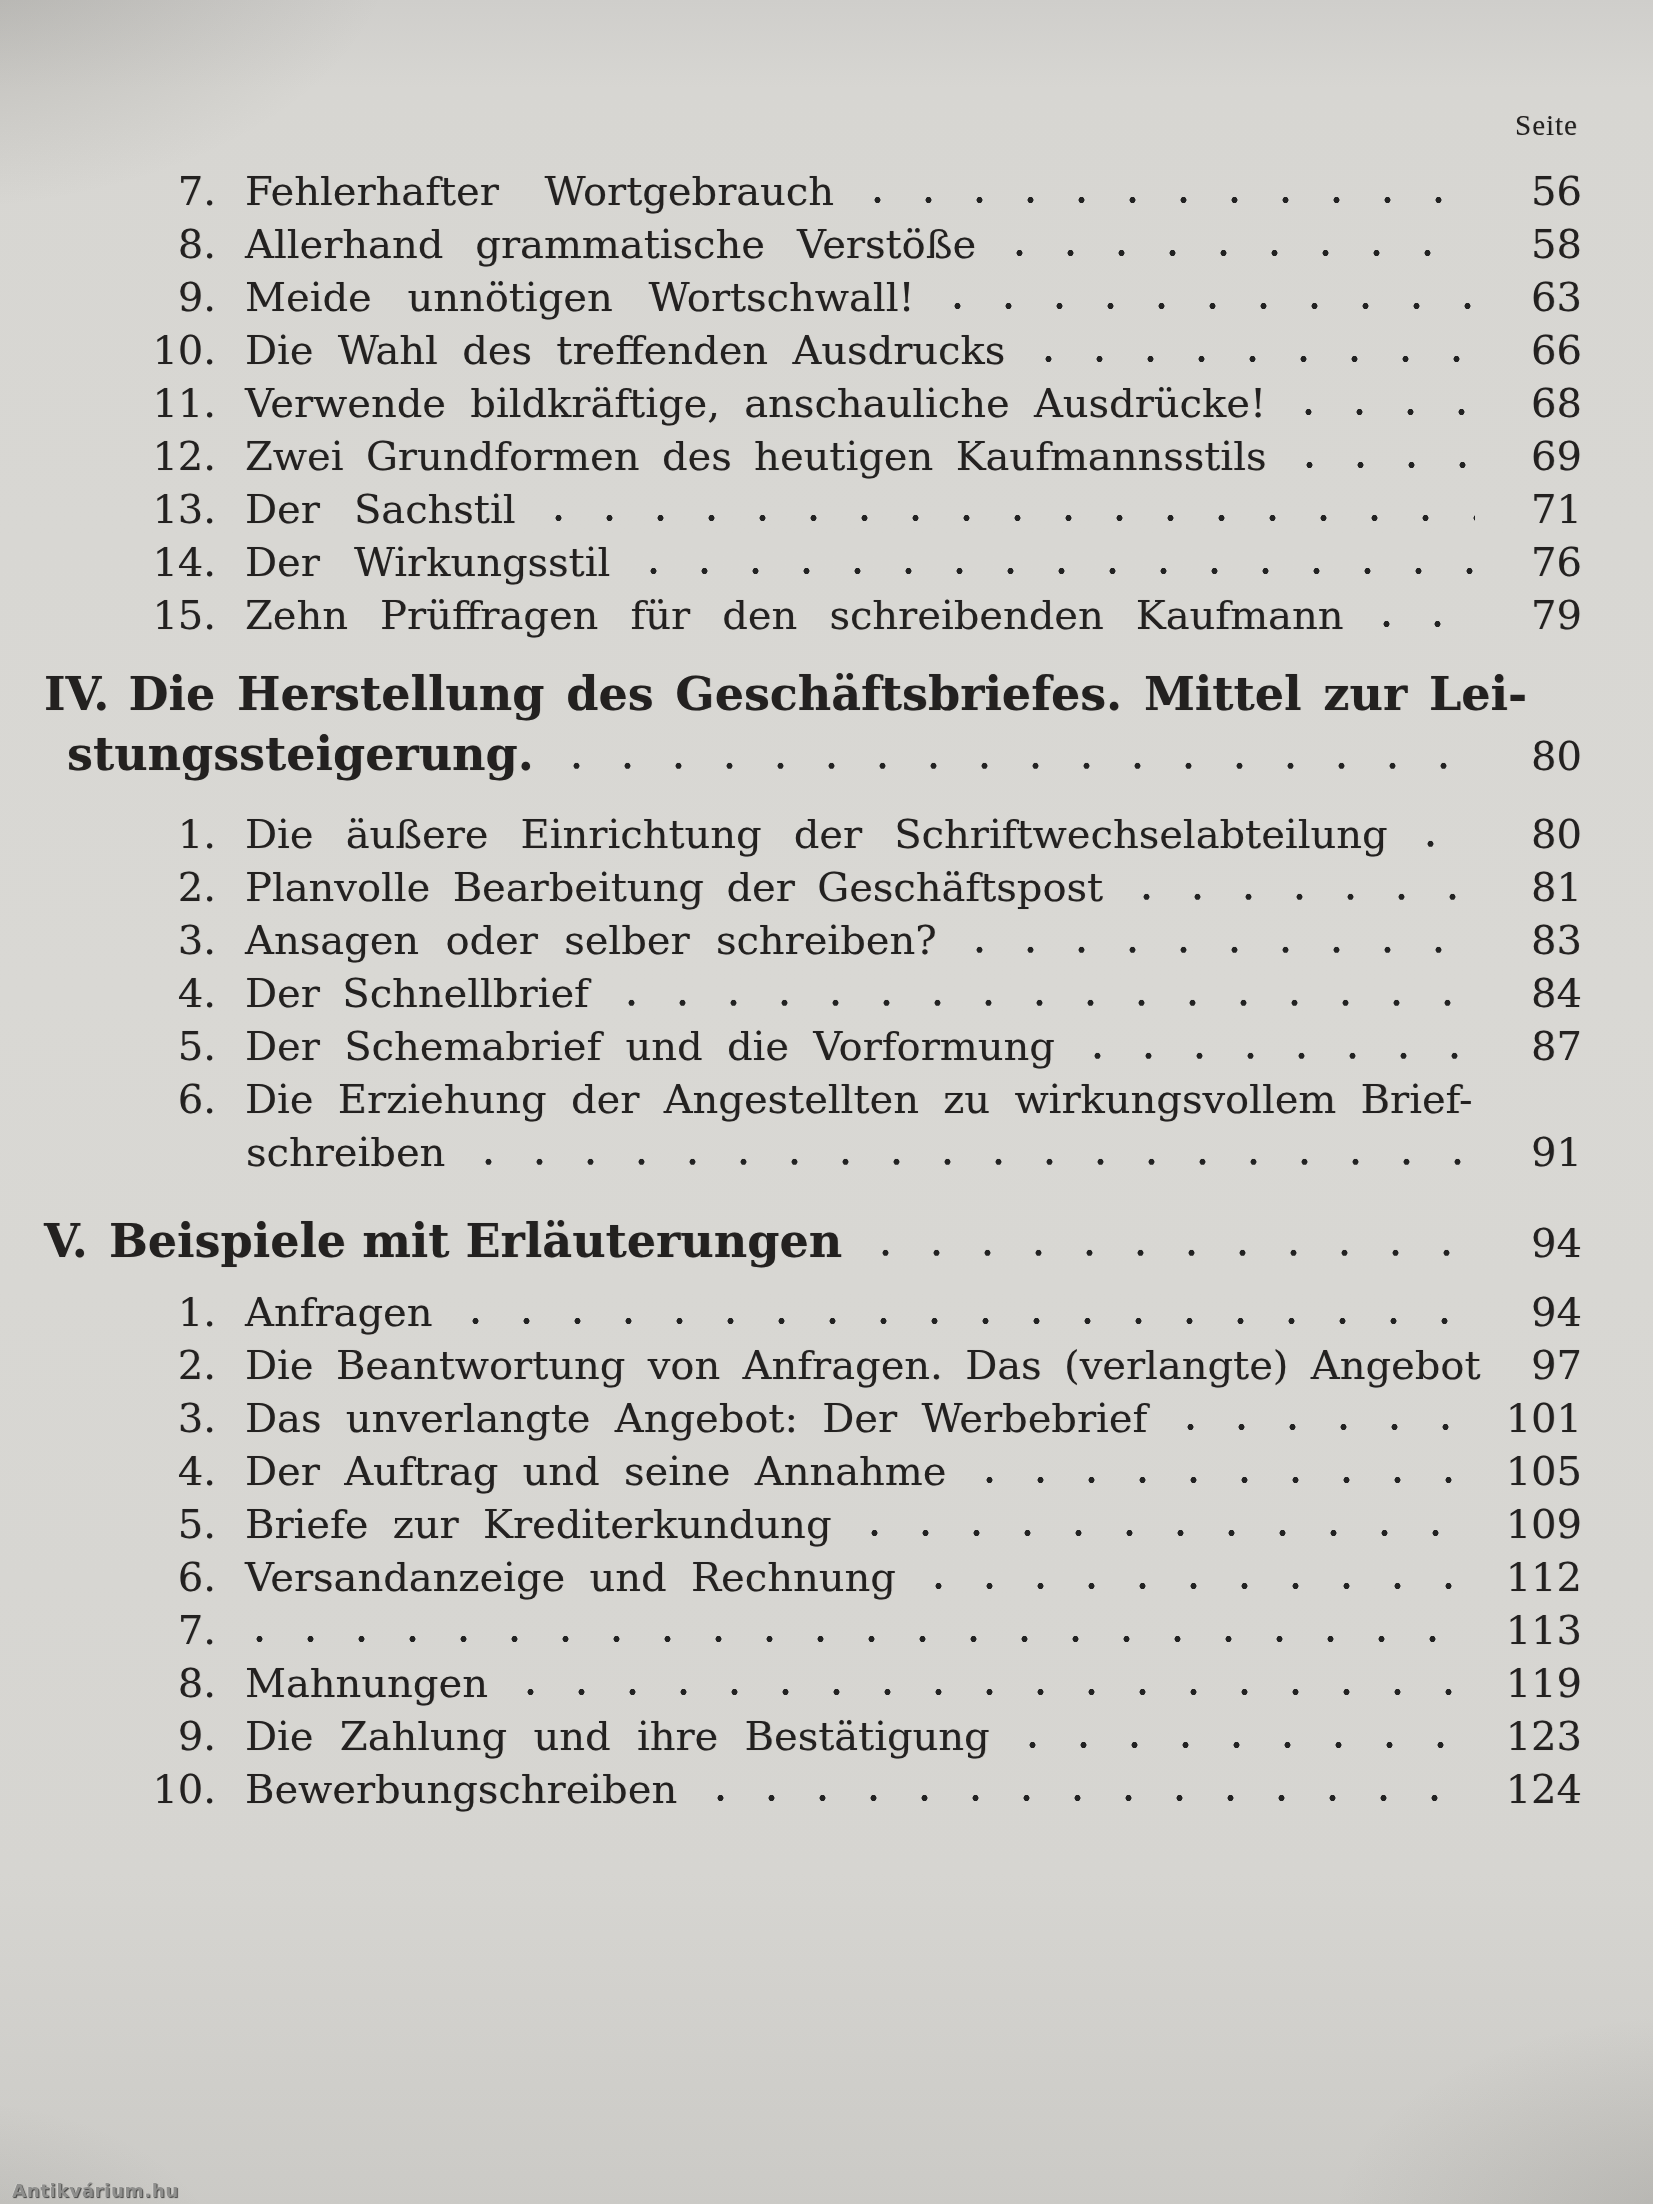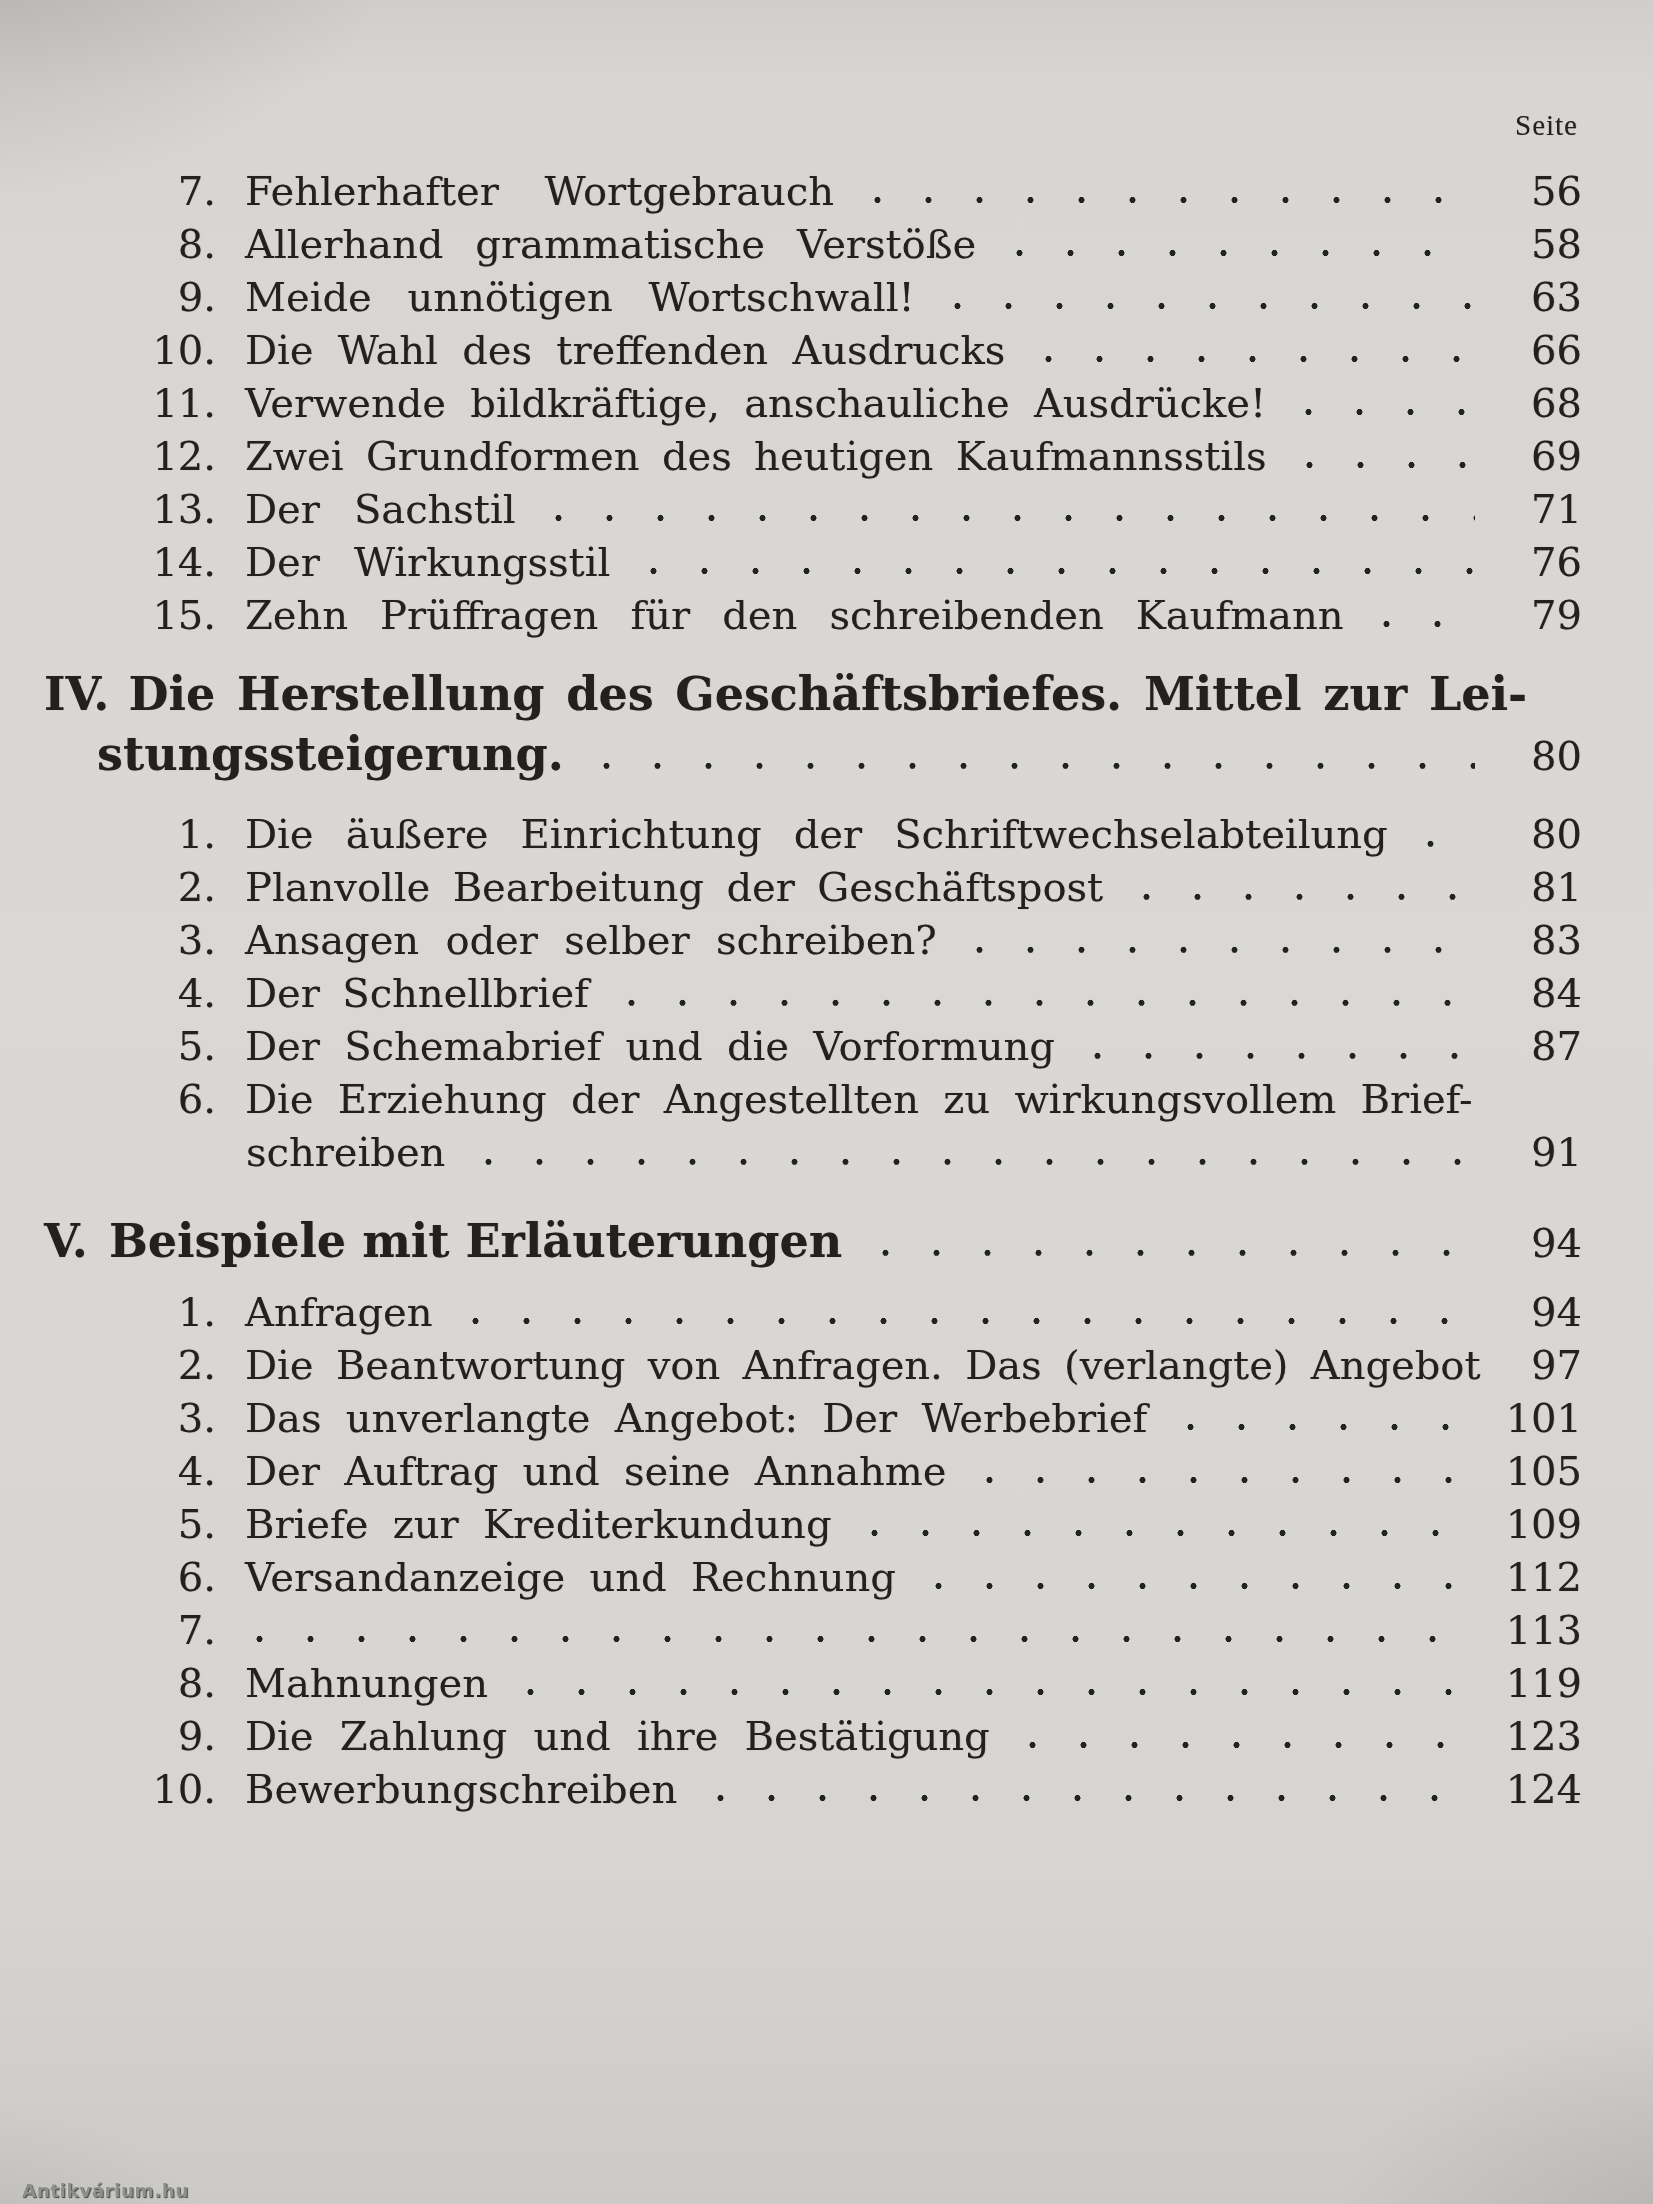--- a/index.html
+++ b/index.html
@@ -23,36 +23,36 @@
   }
   .toc{position:absolute;left:0;top:165px;right:72px;}
   .row{display:flex;align-items:baseline;height:53px;line-height:53px;font-size:40px;}
   .row .num{flex:none;width:216px;text-align:right;}
   .row .title{margin-left:29px;white-space:nowrap;}
   .cont{padding-left:246px;}
   .cont .title{margin-left:0;}
   .head1{margin-top:21.3px;height:62px;line-height:62px;font-size:46px;font-weight:700;padding-left:44px;}
   .head1 .num{width:auto;margin-right:19.4px;}
   .head1 .title{margin-left:0;text-align:right;}
-  .head2{height:58px;line-height:58px;font-size:46px;font-weight:700;padding-left:97px;margin-bottom:25px;}
+  .head2{height:58px;line-height:58px;font-size:46px;font-weight:700;padding-left:67px;margin-bottom:25px;}
   .head2 .title{margin-left:0;}
   .headfull{height:62px;line-height:62px;font-size:46px;font-weight:700;padding-left:44px;margin-top:31px;margin-bottom:13.6px;}
   .headfull .num{width:auto;margin-right:21.3px;}
   .headfull .title{margin-left:0;}
   .leader{
     flex:1;min-width:0;height:9.7px;margin:0 13.6px 0 17.5px;
     background-image:radial-gradient(circle at center,#222 2.7px,rgba(0,0,0,0) 3.3px);
     background-size:51px 9.7px;
     background-repeat:repeat-x;
     background-position:left center;
   }
   .spacer{flex:1;min-width:0;}
   .page-num{flex:none;min-width:93px;text-align:right;font-size:40px;font-weight:400;}
   .watermark{
-    position:absolute;left:22px;bottom:3.9px;
+    position:absolute;left:12px;bottom:3.9px;
     font-family:"DejaVu Sans","Liberation Sans",sans-serif;
     font-weight:700;font-size:18.4px;letter-spacing:0.5px;
     color:#8f8f8d;
     text-shadow:1px 1px 1px rgba(45,45,43,0.85), -0.5px -0.5px 1px rgba(235,235,233,0.6);
     margin-top:37px;
   }
 </style>
 </head>
 <body>
 

